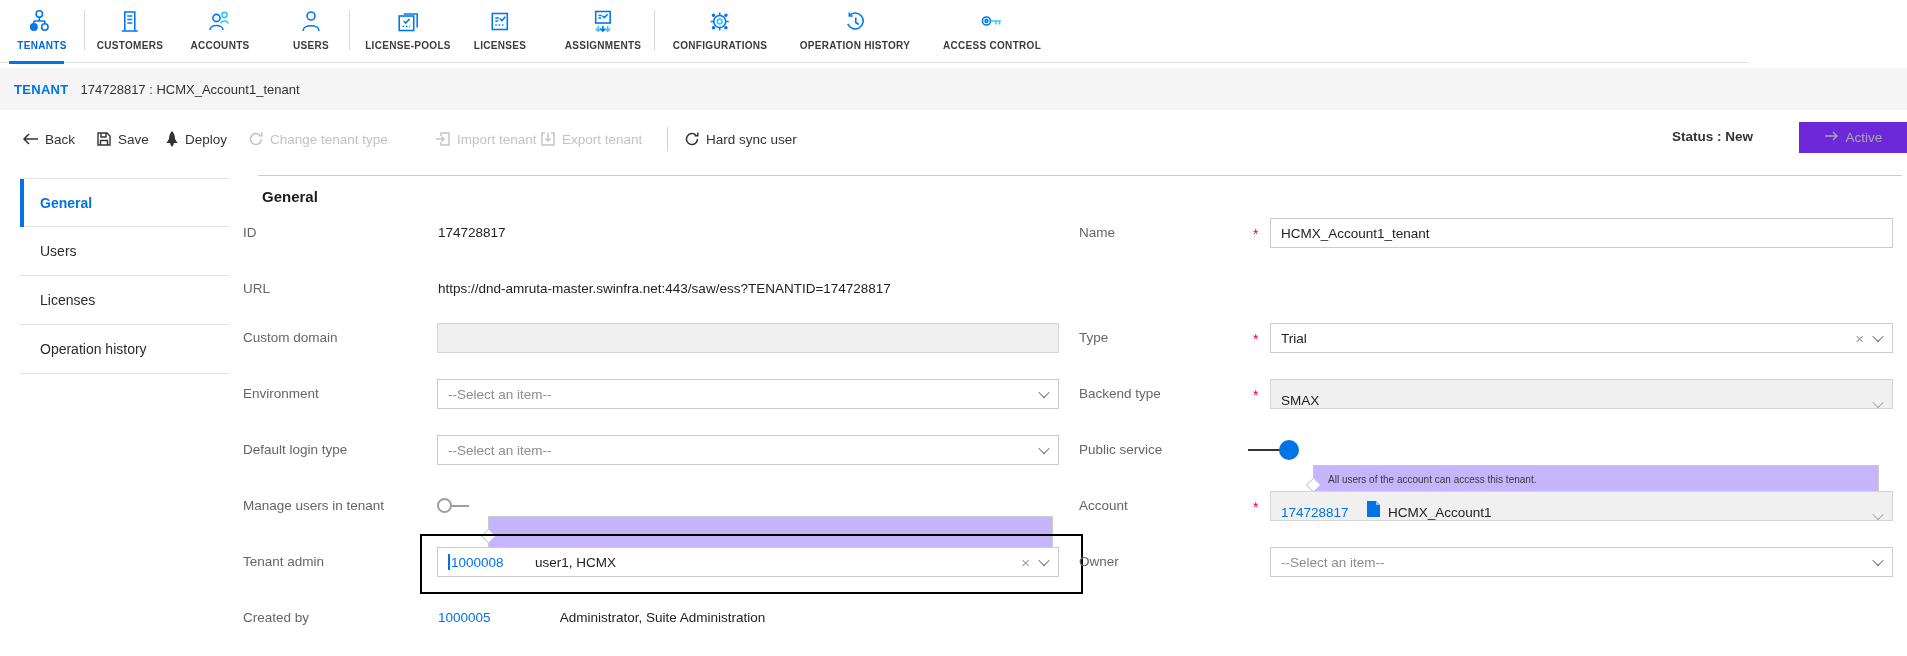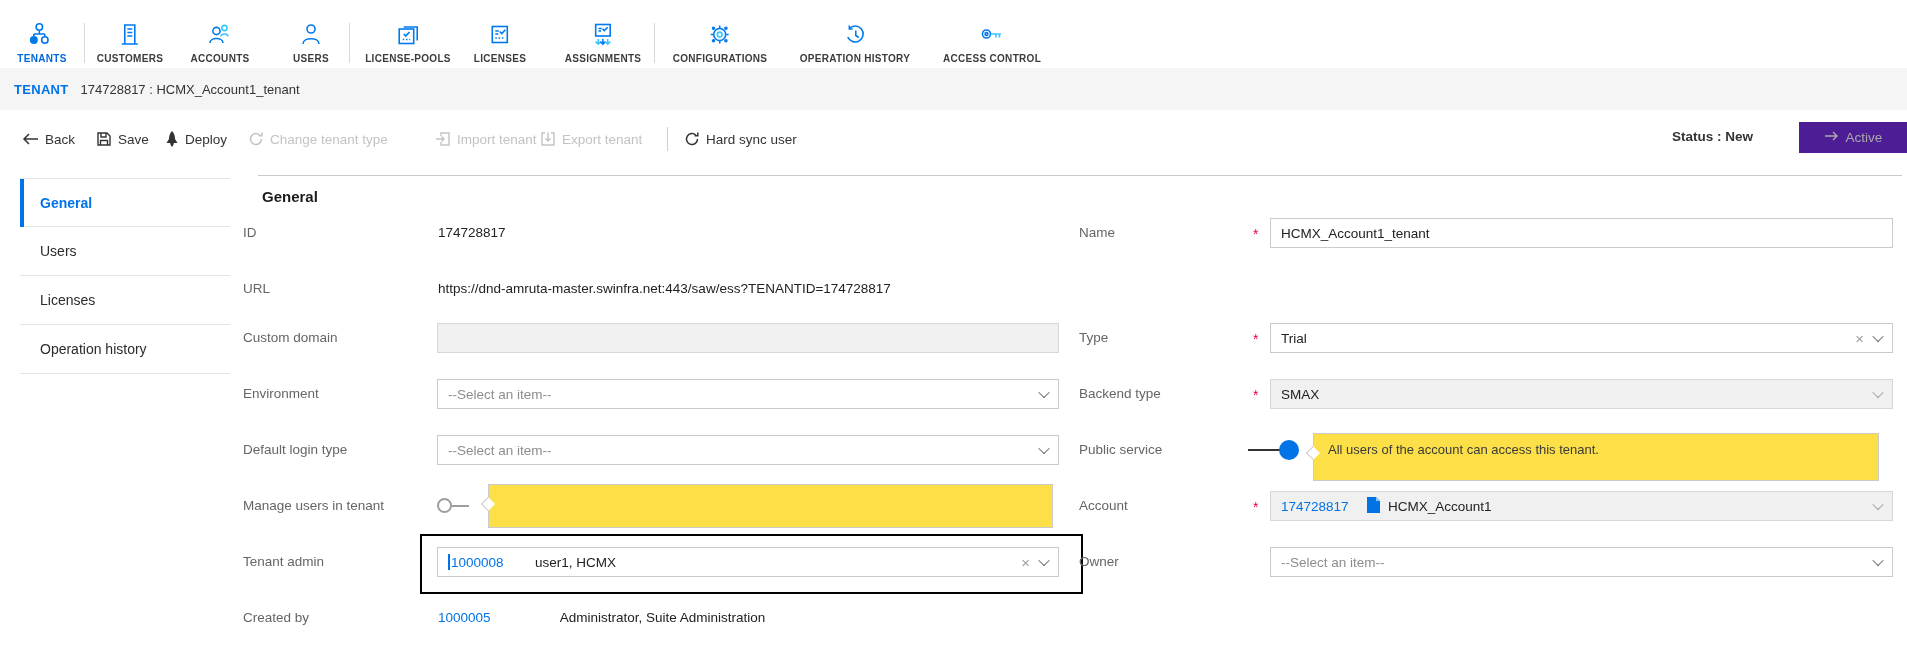--- a/index.html
+++ b/index.html
@@ -1,77 +1,77 @@
 <!DOCTYPE html>
 <html><head>
 <meta charset="utf-8">
 <style>
   * { margin:0; padding:0; box-sizing:border-box; }
   html,body { width:1907px; height:656px; background:#fff; overflow:hidden;
     font-family:"Liberation Sans", sans-serif; color:#222; }
 
   
-  .topnav { position:absolute; left:0; top:13px; width:1748px; height:63px; background:#fff; border-bottom:1px solid #e2e2e2; }
+  .topnav { position:absolute; left:0; top:0; width:1748px; height:63px; background:#fff; border-bottom:1px solid #e2e2e2; }
   .nav-item { position:absolute; top:6px; transform:translateX(-50%); display:flex; flex-direction:column; align-items:center; cursor:pointer; }
   .nav-item .nico { height:32px; display:flex; align-items:center; justify-content:center; }
   .nav-item .nlabel { font-size:10px; letter-spacing:.3px; color:#3c3c3c; margin-top:2px; white-space:nowrap;font-weight:bold; }
   .nav-item.active .nlabel { color:#0067dd; font-weight:bold; }
   .nav-sep { position:absolute; top:10px; width:1px; height:40px; background:#d9d9d9; }
   .nav-underline { position:absolute; left:9px; top:61px; width:55px; height:3px; background:#0073e7; }
 
   
   .tenantbar { position:absolute; left:0; top:68px; width:1907px; height:42px; background:#f5f5f5; display:flex; align-items:center; }
   .tenantbar .tb-label { color:#0073e7; font-weight:bold; font-size:13px; margin-left:14px; letter-spacing:.3px; }
   .tenantbar .tb-value { color:#333; font-size:13px; margin-left:12px; }
 
   
   .toolbar { position:absolute; left:0; top:124px; width:1907px; height:34px; }
   .tbtn { position:absolute; top:0; height:30px; display:flex; align-items:center; gap:6px; font-size:13.5px; color:#333; cursor:pointer; white-space:nowrap; }
   .tbtn svg { display:block; }
   .tbtn.disabled { color:#c3c3c3; cursor:default; }
   .tb-sep { position:absolute; top:3px; width:1px; height:24px; background:#cfcfcf; }
   .status-label { position:absolute; left:1672px; top:5px; font-size:13.5px; font-weight:bold; color:#333; }
-  .status-btn { position:absolute; left:1799px; top:-2px; width:108px; height:31px; background:#4c1d95; color:#a9a9a9; font-size:13.5px; display:flex; align-items:center; justify-content:center; gap:7px; cursor:default; }
+  .status-btn { position:absolute; left:1799px; top:-2px; width:108px; height:31px; background:#6d28d9; color:#a9a9a9; font-size:13.5px; display:flex; align-items:center; justify-content:center; gap:7px; cursor:default; }
 
   
   .sidebar { position:absolute; left:20px; top:178px; width:210px; }
   .side-item { position:relative; height:49px; line-height:48px; padding-left:20px; font-size:14px; color:#2b2b2b; border-bottom:1px solid #e4e4e4; cursor:pointer; }
   .side-item:first-child { border-top:1px solid #e4e4e4; }
   .side-item.active { color:#0073e7; font-weight:bold; }
   .side-item.active::before { content:""; position:absolute; left:0; top:0; width:4px; height:48px; background:#0073e7; }
 
   
   .content-topline { position:absolute; left:258px; top:175px; width:1644px; height:1px; background:#cbcbcb; }
   .form-heading { position:absolute; left:262px; top:188px; font-size:15px; font-weight:bold; color:#1a1a1a; }
 
   .flabel { position:absolute; height:30px; line-height:30px; font-size:13.5px; color:#656565; white-space:nowrap; }
   .fvalue { position:absolute; height:30px; line-height:30px; font-size:13.5px; color:#222; white-space:nowrap; }
   .req { position:absolute; width:12px; height:30px; line-height:32px; color:#e5004c; font-size:14px; }
 
   .field { position:absolute; width:622px; height:30px; border:1px solid #cbcbcb; background:#fff; display:flex; align-items:center; padding:0 10px; font-size:13.5px; color:#222; }
   .field.right { width:623px; }
-  .field.disabled { background:#f0f0f0; border-color:#d6d6d6; }
+  .field.disabled { background:#f0f0f0; border-color:#d6d6d6;align-items:flex-end; }
   .field .ph { color:#8d8d8d; }
   .field .combo-icons { margin-left:auto; display:flex; align-items:center; gap:10px; }
   .xicon { color:#9e9e9e; font-size:15px; line-height:1; cursor:pointer; }
   .chev { width:8px; height:8px; border-right:1.5px solid #6a6a6a; border-bottom:1.5px solid #6a6a6a; transform:rotate(45deg) translate(-1px,-1px); cursor:pointer; }
   .chev.gray { border-color:#a2a2a2; }
   .linktext { color:#0073e7; cursor:pointer; }
   .id-part { width:84px; }
 
   
   .toggle-off { position:absolute; display:flex; align-items:center; }
   .toggle-off .knob { width:15px; height:15px; border:2px solid #9e9e9e; border-radius:50%; background:#fff; }
   .toggle-off .track { width:17px; height:2px; background:#9e9e9e; }
   .toggle-on { position:absolute; display:flex; align-items:center; }
   .toggle-on .track { width:33px; height:2px; background:#333; }
   .toggle-on .knob { width:20px; height:20px; border-radius:50%; background:#0073e7; margin-left:-2px; }
 
   
-  .tipbox { position:absolute; border:1px solid #cbcbcb; background:#fde047; font-size:13px; color:#3a3a3a; padding:8px 14px; }
+  .tipbox { position:absolute; border:1px solid #cbcbcb; background:#c4b5fd; font-size:10px; color:#3a3a3a; padding:8px 14px;margin-top:32px; }
   .tipbox .notch { position:absolute; left:-6px; top:14px; width:10px; height:10px; background:#fff; border-left:1px solid #cbcbcb; border-bottom:1px solid #cbcbcb; transform:rotate(45deg); }
 
   
   .highlight-box { position:absolute; left:420px; top:534px; width:663px; height:60px; border:2px solid #000; pointer-events:none; }
 
   .caret { display:inline-block; width:2px; height:16px; background:#0073e7; margin-right:1px; vertical-align:middle; }
   .docicon { display:inline-block; margin:0 8px 0 2px; }
 </style>
 </head>
 <body>

